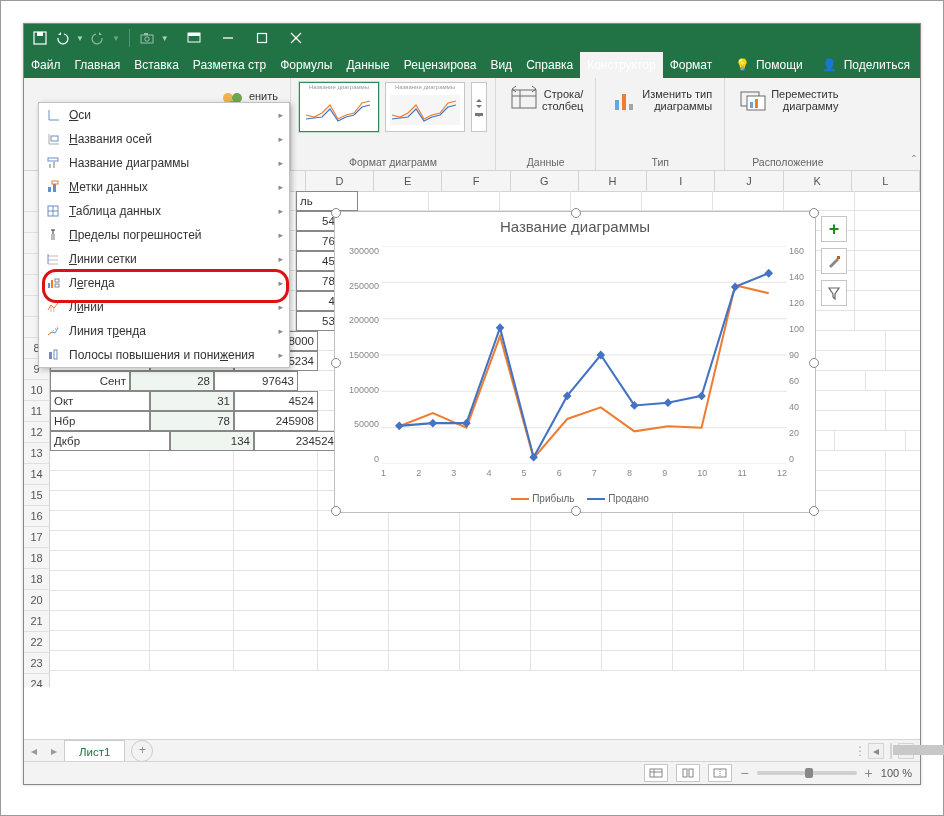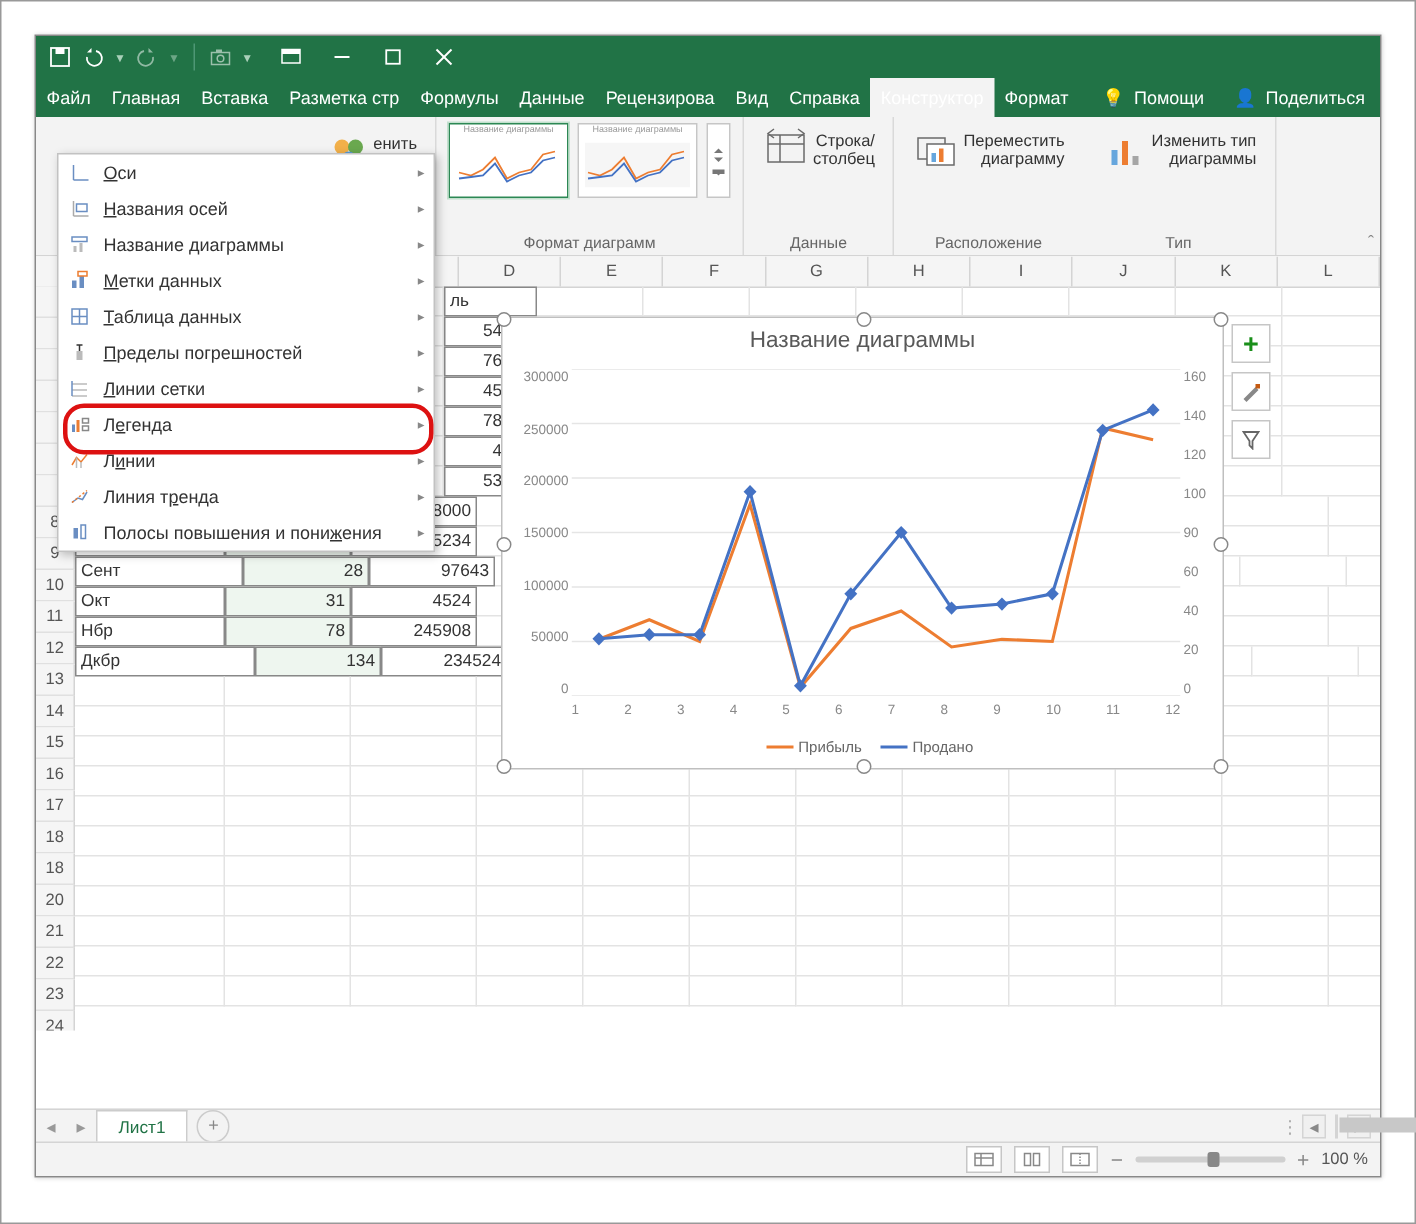--- a/index.html
+++ b/index.html
@@ -229,44 +229,44 @@
                 <line x1="4" y1="12" x2="28" y2="12" stroke="#6a6a6a"></line>
                 <line x1="12" y1="6" x2="12" y2="24" stroke="#6a6a6a"></line>
                 <path d="M8 2 L4 5 L8 8 M24 2 L28 5 L24 8" fill="none" stroke="#6a6a6a"></path>
               </svg>
         <span style="white-space:pre-line">Строка/
 столбец</span>
       </div>
     </div>
     <div class="lbl">Данные</div>
   </div>
+  <div class="rgroup">
+    <div class="rbtn">
+      <svg class="big-icon">
+              <rect x="7" y="16" width="4" height="10" fill="#66a6dd"></rect>
+              <rect x="14" y="10" width="4" height="16" fill="#ed7d31"></rect>
+              <rect x="21" y="20" width="4" height="6" fill="#a5a5a5"></rect>
+            </svg>
+      <span style="white-space:pre-line">Изменить тип
+диаграммы</span>
+    </div>
+    <div class="lbl">Тип</div>
+  </div>
   <div class="rgroup" style="border-right:none">
     <div class="rbtn">
       <svg class="big-icon">
               <rect x="4" y="8" width="18" height="14" fill="none" stroke="#6a6a6a"></rect>
               <rect x="10" y="12" width="18" height="14" fill="#fff" stroke="#6a6a6a"></rect>
               <rect x="13" y="18" width="3" height="6" fill="#66a6dd"></rect>
               <rect x="18" y="15" width="3" height="9" fill="#ed7d31"></rect>
             </svg>
       <span style="white-space:pre-line">Переместить
 диаграмму</span>
     </div>
     <div class="lbl">Расположение</div>
-  </div>
-  <div class="rgroup">
-    <div class="rbtn">
-      <svg class="big-icon">
-              <rect x="7" y="16" width="4" height="10" fill="#66a6dd"></rect>
-              <rect x="14" y="10" width="4" height="16" fill="#ed7d31"></rect>
-              <rect x="21" y="20" width="4" height="6" fill="#a5a5a5"></rect>
-            </svg>
-      <span style="white-space:pre-line">Изменить тип
-диаграммы</span>
-    </div>
-    <div class="lbl">Тип</div>
   </div>
   <span class="collapse">ˆ</span>
 </div>
 
 
 <div class="menu">
   <div class="mitem">
           <span class="mi-icon">
             <svg width="14" height="14">
               <line x1="3" y1="2" x2="3" y2="12" stroke="#6a8ec2"></line>
@@ -552,21 +552,21 @@
             <div class="cell"></div>
             <div class="cell"></div>
             <div class="cell"></div>
             <div class="cell"></div>
             <div class="cell"></div>
             <div class="cell"></div>
             <div class="cell"></div>
             <div class="cell"></div>
           </div>
           <div class="row">
-            <div class="cell tb" style="width: 112px;">Сент</div>
+            <div class="cell tb" style="width: 80px; text-align: right;">Сент</div>
             <div class="cell r tb selcol" style="width: 84px;">28</div>
             <div class="cell r tb" style="width: 84px;">97643</div>
             <div class="cell"></div>
             <div class="cell"></div>
             <div class="cell"></div>
             <div class="cell"></div>
             <div class="cell"></div>
             <div class="cell"></div>
             <div class="cell"></div>
             <div class="cell"></div>

